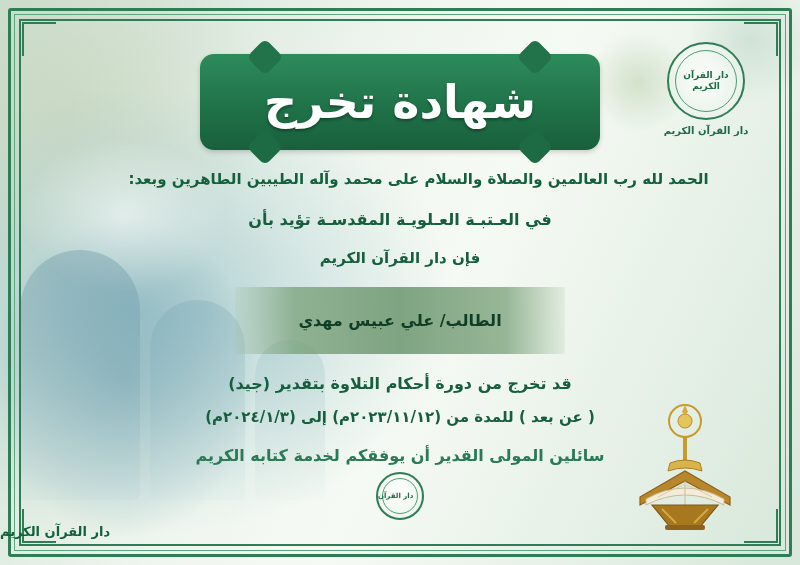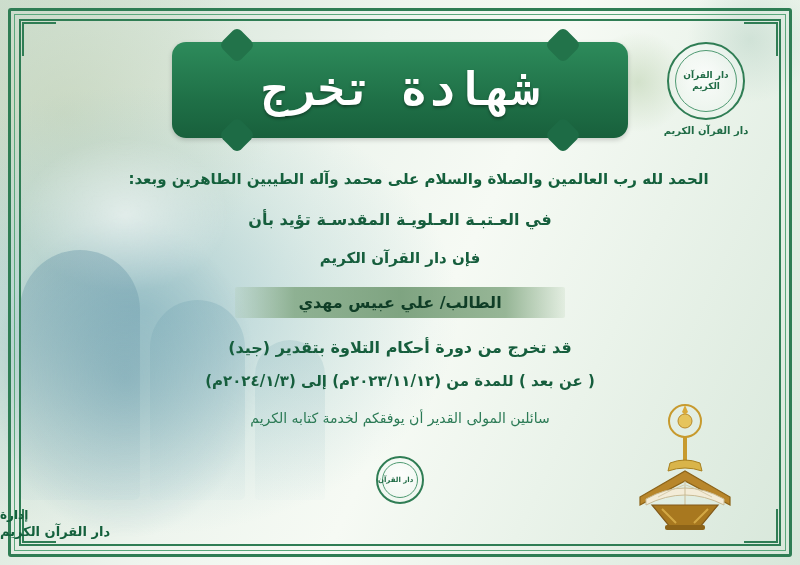--- a/index.html
+++ b/index.html
@@ -151,24 +151,23 @@
     font-size: 10px;
     font-weight: bold;
     color: #1f6b45;
   }
 
   
   .title-band {
     position: absolute;
     left: 50%;
     transform: translateX(-50%);
-    top: 42px;
-    width: 456px;
+    top: 54px;
+    width: 400px;
     height: 96px;
-    font-family: Liberation Mono, monospace;
   }
   .title-band .plate {
     position: absolute;
     inset: 0;
     background: linear-gradient(180deg, #2a8457 0%, #1d6b43 55%, #17histor 100%);
     background: linear-gradient(180deg, #2a8457 0%, #1d6b43 55%, #14electric 100%);
     background: linear-gradient(180deg, #2d8b5b 0%, #1f7047 60%, #18603c 100%);
     border-radius: 14px;
     box-shadow: 0 2px 5px rgba(0,0,0,0.18);
   }
@@ -233,41 +232,41 @@
   }
   .line-org2 {
     font-size: 16px;
     margin-bottom: 20px;
     letter-spacing: 0.5px;
   }
 
   .name-bar {
     width: 330px;
     margin: 0 auto 20px auto;
-    padding: 6px 10px;
+    padding: 24px 10px;
     box-sizing: border-box;
     background: linear-gradient(90deg, rgba(160,190,150,0.15) 0%, rgba(120,160,120,0.75) 18%, rgba(108,150,110,0.85) 50%, rgba(120,160,120,0.75) 82%, rgba(160,190,150,0.15) 100%);
     border-radius: 2px;
     color: #0f3d26;
     font-size: 16px;
     font-weight: bold;
   }
 
   .line-result {
     font-size: 16px;
     margin-bottom: 15px;
   }
   .line-period {
     font-size: 15px;
     margin-bottom: 20px;
   }
   .line-wish {
-    font-size: 14px;
+    font-size: 16px;
     color: #2b7a55;
-    font-weight: normal;
+    font-weight: bold;
   }
 
   
   .footer-block {
     position: absolute;
     left: 0; right: 0;
     bottom: 26px;
     text-align: left;
     color: #14603c;
   }
@@ -354,21 +353,20 @@
     <div class="name-bar">الطالب/ علي عبيس مهدي</div>
     <div class="line line-result">قد تخرج من دورة أحكام التلاوة بتقدير (جيد)</div>
     <div class="line line-period">( عن بعد ) للمدة من (٢٠٢٣/١١/١٢م) إلى (٢٠٢٤/١/٣م)</div>
     <div class="line line-wish">سائلين المولى القدير أن يوفقكم لخدمة كتابه الكريم</div>
   </div>
 
   <div class="footer-block">
     <div class="footer-seal">
       <span>دار القرآن</span>
     </div>
-    <div class="footer-line1">إدارة</div>
     <div class="footer-line2">دار القرآن الكريم</div>
   </div>
 
   <div class="quran-stand">
     <svg width="150" height="130" viewBox="0 0 150 130" aria-hidden="true">
       <g>
         <ellipse cx="75" cy="20" rx="16" ry="16" fill="none" stroke="#c79a2e" stroke-width="2"></ellipse>
         <circle cx="75" cy="20" r="7" fill="#e6c45c" stroke="#b8892a" stroke-width="1"></circle>
         <path d="M75 4 L78 11 L75 14 L72 11 Z" fill="#d9a93a"></path>
         <rect x="73" y="36" width="4" height="26" fill="#c79a2e"></rect>

